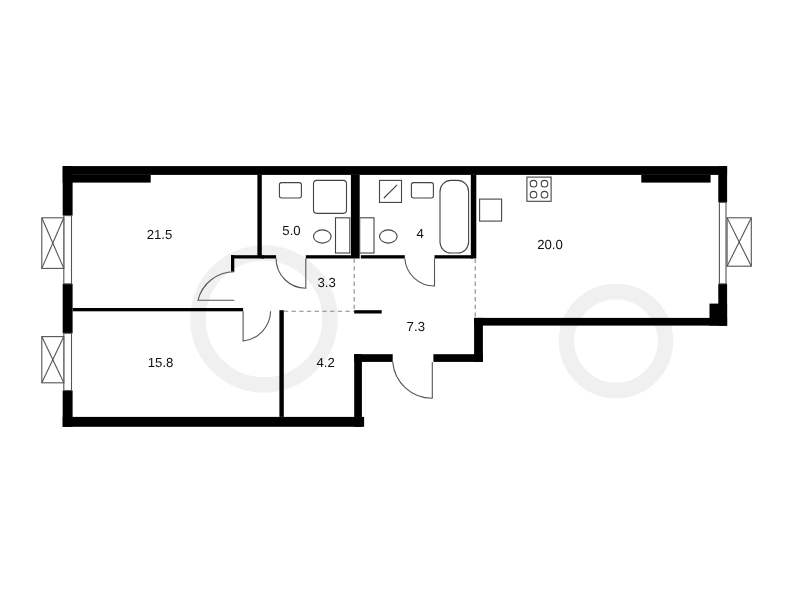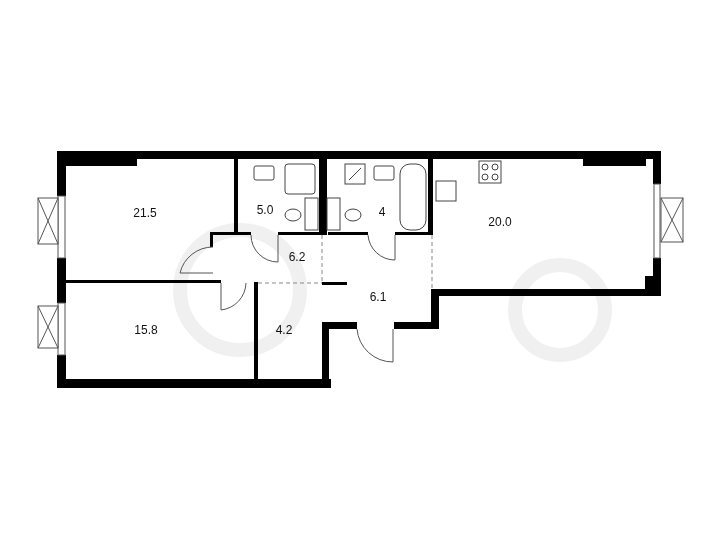--- a/index.html
+++ b/index.html
@@ -98,16 +98,16 @@
       <circle cx="495" cy="167" r="3"></circle>
     <circle cx="485" cy="177" r="3"></circle>
       <circle cx="495" cy="177" r="3"></circle>
   </g>
 </svg>
 
 <div class="lbl" style="left:145px;top:213px">21.5</div>
 <div class="lbl" style="left:265px;top:210px">5.0</div>
 <div class="lbl" style="left:382px;top:212px">4</div>
 <div class="lbl" style="left:500px;top:222px">20.0</div>
-<div class="lbl" style="left:297px;top:257px">6.2</div>
-<div class="lbl" style="left:378px;top:297px">6.1</div>
+<div class="lbl" style="left:297px;top:257px">3.3</div>
+<div class="lbl" style="left:378px;top:297px">7.3</div>
 <div class="lbl" style="left:146px;top:330px">15.8</div>
-<div class="lbl" style="left:284px;top:330px">4.2</div>
+<div class="lbl" style="left:296px;top:330px">4.2</div>
 
 </body></html>

